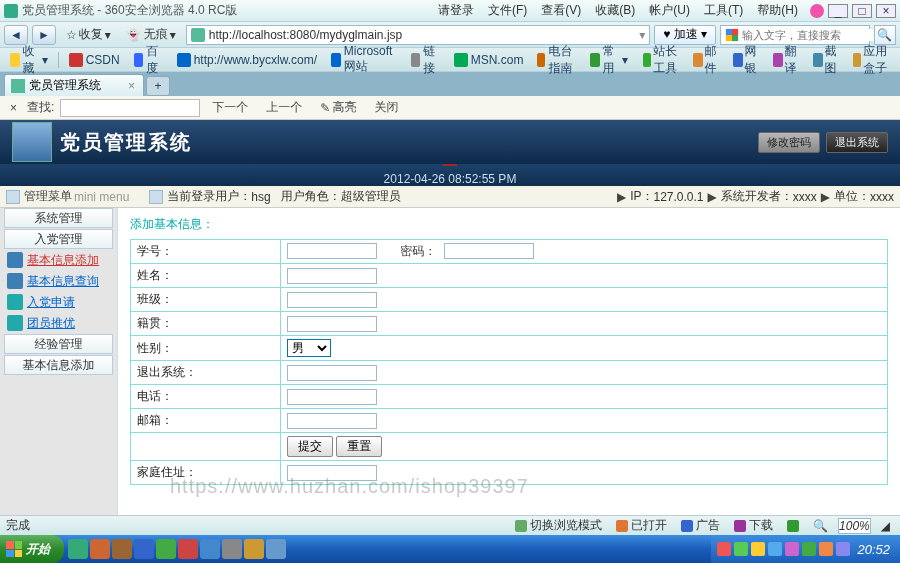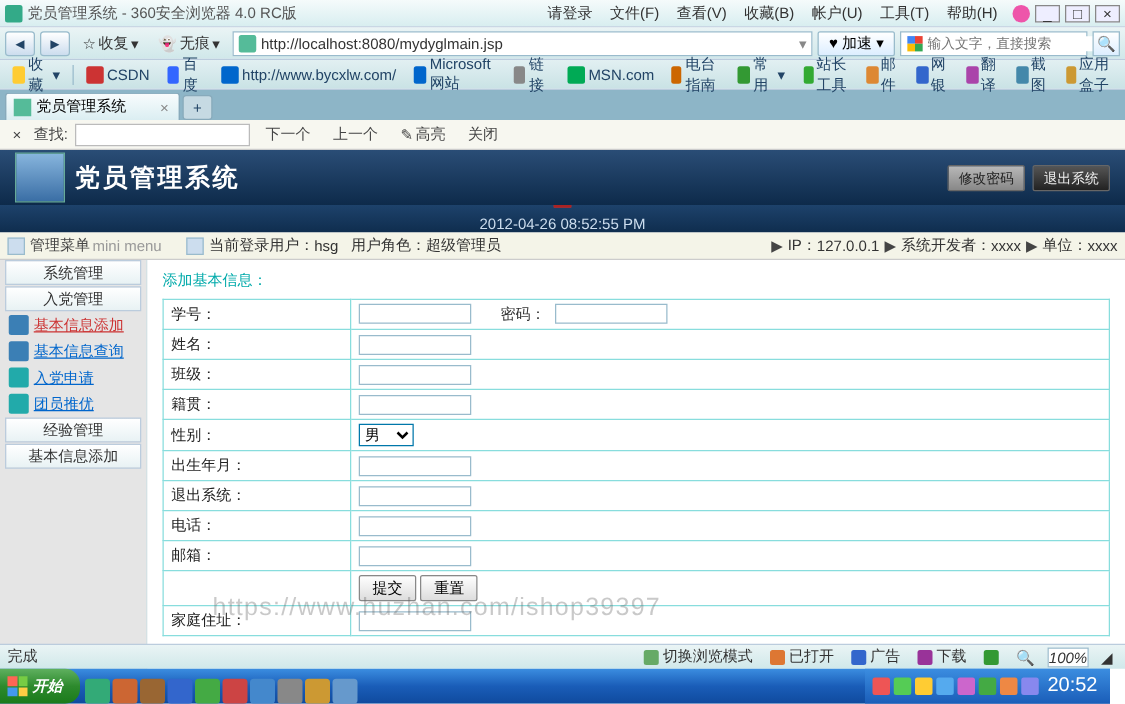--- a/index.html
+++ b/index.html
@@ -101,29 +101,29 @@
 
 
 .bstatus { position: absolute; left: 0; bottom: 28px; right: 0; height: 20px; background: linear-gradient(#eaf4f5,#d0e8ea); border-top: 1px solid #bcd; display: flex; align-items: center; padding: 0 6px; font-size: 11px; color: #333; gap: 6px; }
 .bstatus .sp { flex: 1; }
 .bstatus .st-item { display: flex; align-items: center; gap: 3px; padding: 0 4px; }
 .st-ico { width: 12px; height: 12px; background: #6a6; border-radius: 2px; }
 .st-ico.b { background: #d73; } .st-ico.c { background: #36c; } .st-ico.d { background: #939; } .st-ico.e { background: #393; }
 .zoom-box { border: 1px solid #9bc; padding: 0 0; background: #fff; font-style: italic; }
 
 
-.taskbar { position: absolute; left: 0; bottom: 0; right: 12px; height: 28px; background: linear-gradient(#3b8de0,#1a5db8 50%,#1a5db8 50%,#0f4a9e); display: flex; align-items: flex-end; }
+.taskbar { position: absolute; left: 0; bottom: 0; right: 0; height: 28px; background: linear-gradient(#3b8de0,#1a5db8 50%,#1a5db8 50%,#0f4a9e); display: flex; align-items: center; border-radius: 11px; }
 .start-btn { height: 28px; padding: 0 14px 0 6px; background: linear-gradient(#5fb05f,#2d8a2d 50%,#1a7a1a); color: #fff; font-weight: bold; font-style: italic; display: flex; align-items: center; gap: 4px; border-radius: 0 12px 12px 0; cursor: pointer; font-size: 13px; }
 .start-logo { width: 16px; height: 16px; display: grid; grid-template-columns: 1fr 1fr; grid-template-rows: 1fr 1fr; gap: 1px; }
 .start-logo span:nth-child(1){background:#f65;} .start-logo span:nth-child(2){background:#7c4;} .start-logo span:nth-child(3){background:#49e;} .start-logo span:nth-child(4){background:#fc4;}
 .task-icons { display: flex; align-items: center; gap: 2px; padding: 0 4px; flex: 1; }
 .task-ico { width: 20px; height: 20px; border-radius: 3px; cursor: pointer; }
 .tray { display: flex; align-items: center; gap: 3px; padding: 0 6px; background: linear-gradient(#3b8de0,#1a5db8); height: 100%; }
 .tray-ico { width: 14px; height: 14px; border-radius: 2px; }
-.tray-time { color: #fff; font-size: 16px; padding: 0 4px; }
+.tray-time { color: #fff; font-size: 13px; padding: 0 4px; font-style: italic; }
 
 </style>
 </head>
 <body>
 
 <div class="titlebar">
   <div class="logo"></div>
   <div class="titlebar-title">党员管理系统 - 360安全浏览器 4.0 RC版</div>
   <div class="right">
     <span class="menu-item">请登录</span>
@@ -337,24 +337,20 @@
           </tr>
       <tr>
             <td class="lbl">籍贯：</td>
             <td><input type="text" style=""></td>
           </tr>
       <tr>
             <td class="lbl">性别：</td>
             <td><select><option>男</option></select></td>
           </tr>
       <tr>
-            <td class="lbl">出生年月：</td>
-            <td><input type="text" style=""></td>
-          </tr>
-      <tr>
             <td class="lbl">退出系统：</td>
             <td><input type="text" style=""></td>
           </tr>
       <tr>
             <td class="lbl">电话：</td>
             <td><input type="text" style=""></td>
           </tr>
       <tr>
             <td class="lbl">邮箱：</td>
             <td><input type="text" style=""></td>

